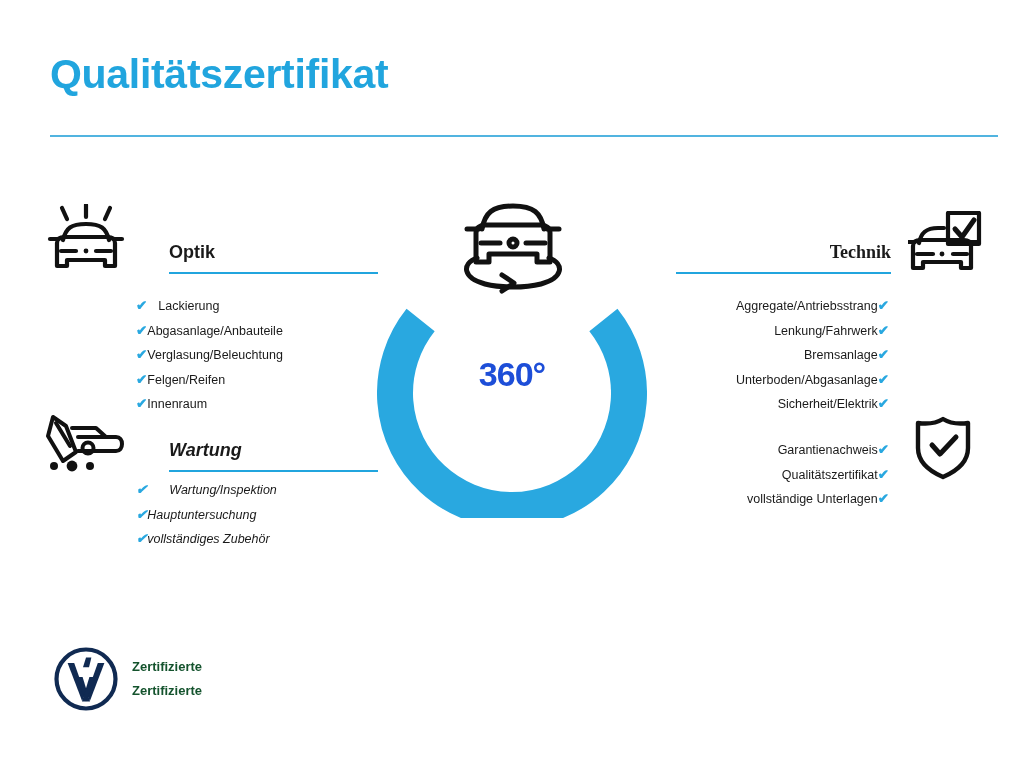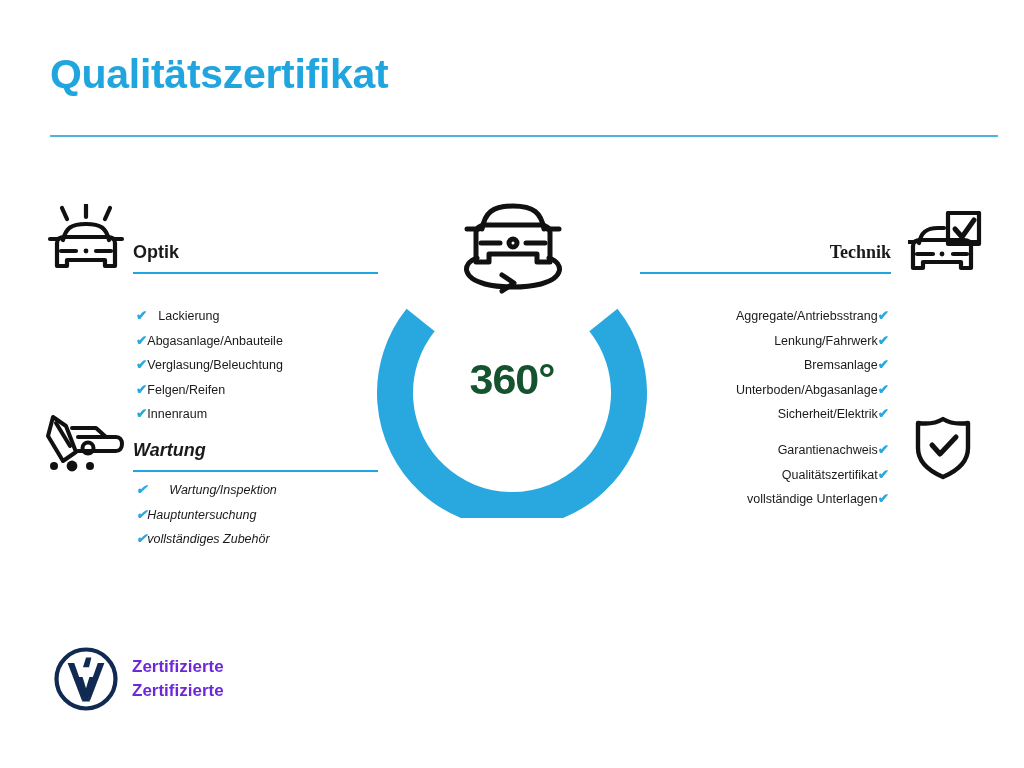--- a/index.html
+++ b/index.html
@@ -37,20 +37,21 @@
     background: #51b4e0;
   }
 
   
   .section {
     position: absolute;
   }
   .section-head {
     position: relative;
     height: 40px;
+    margin-left: 36px;
   }
   .section-title {
     font-size: 18px;
     font-weight: bold;
     color: #1a1a1a;
     line-height: 24px;
     white-space: nowrap;
   }
   .section-rule {
     position: absolute;
@@ -86,21 +87,21 @@
   
   .right .section-title { text-align: right; font-family: Liberation Serif, serif; }
   .right .section-list { text-align: right; padding-right: 2px; }
 
   
   #sec-optik    { left: 133px; top: 240px; width: 245px; }
   #sec-wartung  { left: 133px; top: 438px; width: 245px; font-style: italic; }
   #sec-technik  { left: 640px; top: 240px; width: 251px; }
   #sec-garantie { left: 640px; top: 438px; width: 251px; }
 
-  #sec-optik .section-list, #sec-technik .section-list { margin-top: 24px; }
+  #sec-optik .section-list, #sec-technik .section-list { margin-top: 14px; }
   #sec-wartung .section-list, #sec-garantie .section-list { }
 
   
   .corner-icon { position: absolute; }
   #icon-optik    { left: 47px;  top: 204px; }
   #icon-wartung  { left: 44px;  top: 414px; }
   #icon-technik  { left: 908px; top: 211px; }
   #icon-garantie { left: 914px; top: 416px; }
 
   
@@ -124,41 +125,41 @@
     top: 0px;
     width: 116px;
     height: 98px;
   }
   #badge-360 {
     position: absolute;
     left: 0;
     top: 159px;
     width: 270px;
     text-align: center;
-    font-size: 43px;
+    font-size: 34px;
     font-weight: bold;
     letter-spacing: -1px;
-    color: #14532d;
+    color: #1d4ed8;
   }
 
   
   #vw-lockup {
     position: absolute;
     left: 54px;
     top: 647px;
     display: flex;
     align-items: center;
   }
   #vw-logo { width: 64px; height: 64px; flex: 0 0 auto; }
   #vw-wordmark {
     margin-left: 14px;
-    font-size: 17px;
+    font-size: 13px;
     font-weight: bold;
     line-height: 24px;
-    color: #6d28d9;
+    color: #14532d;
     white-space: nowrap;
   }
 </style>
 </head>
 <body>
 
 <div id="page-title">Qualitätszertifikat</div>
 <div id="header-rule"></div>
 
 <div class="corner-icon" id="icon-optik">

